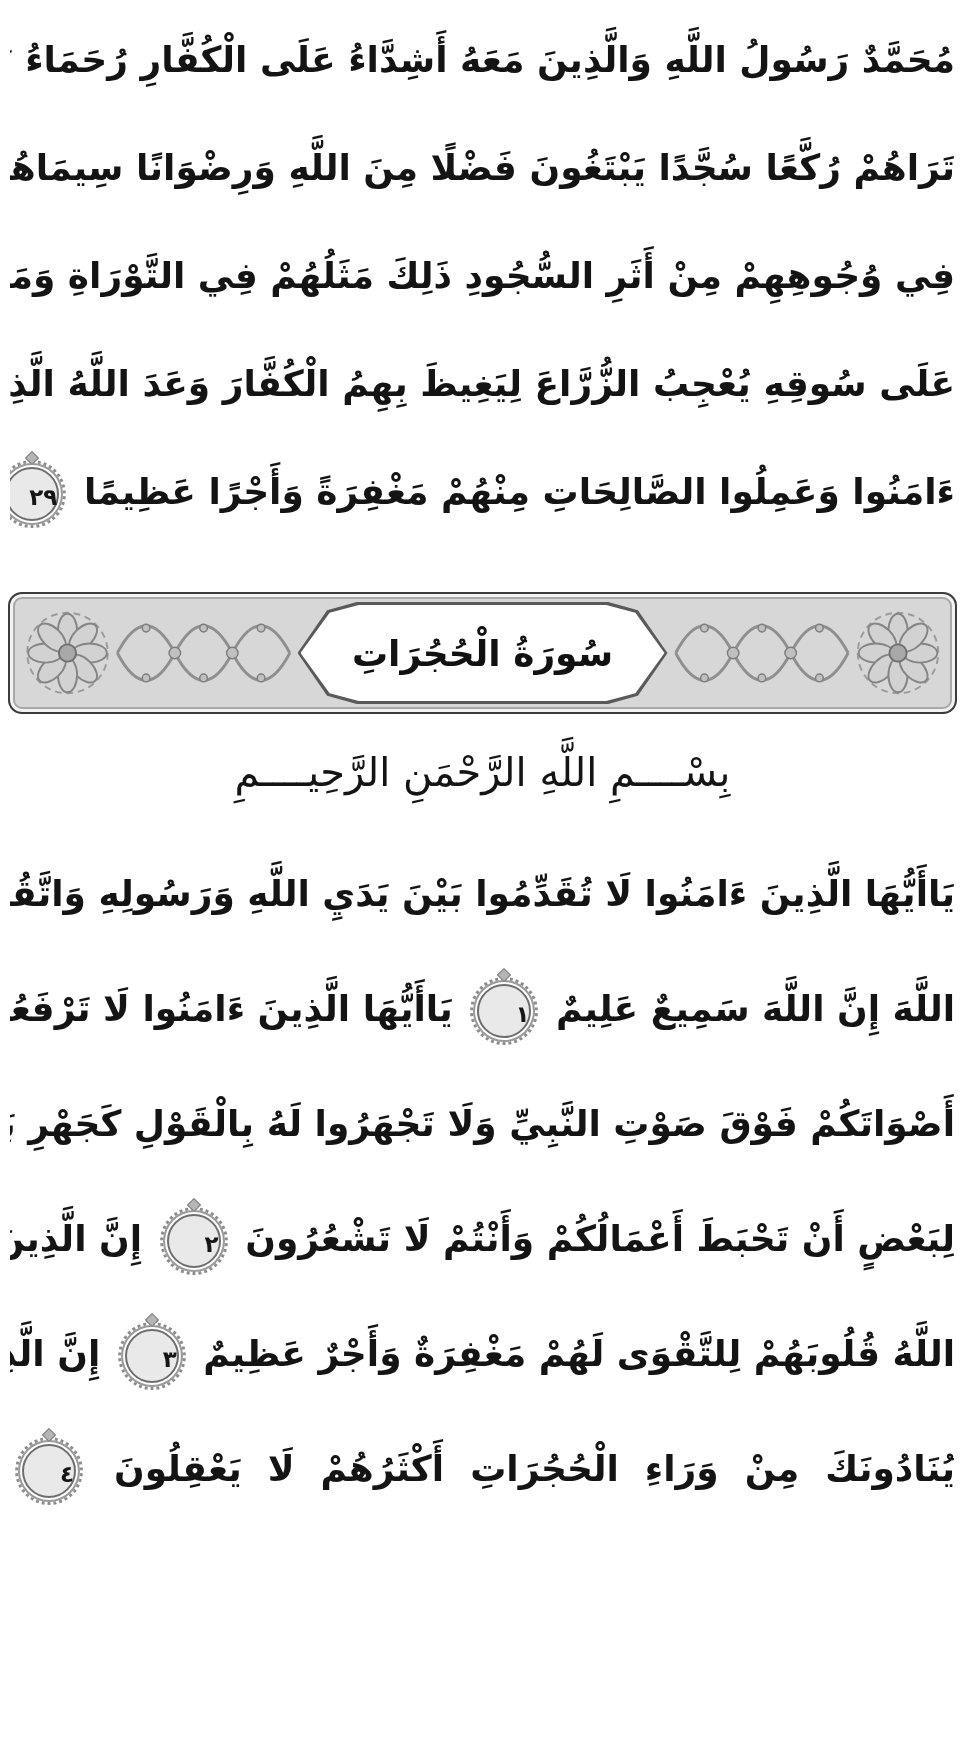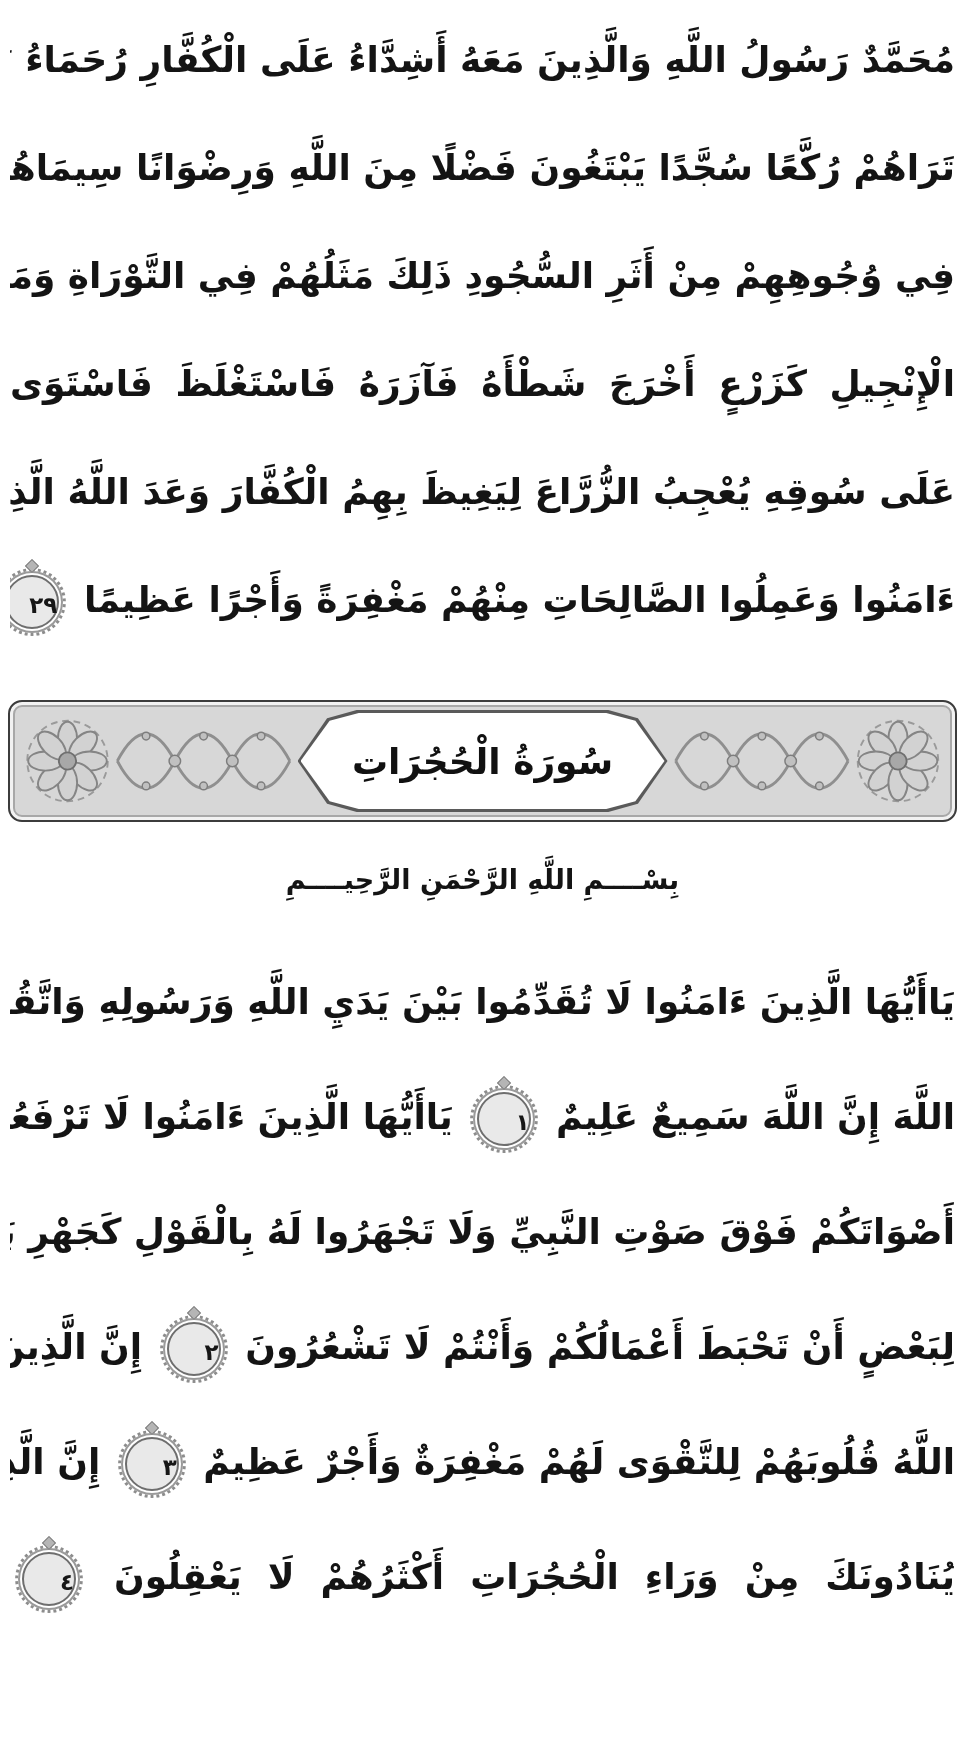--- a/index.html
+++ b/index.html
@@ -66,41 +66,38 @@
   }
   .cartouche-inner{
     flex:1;margin:3px;background:#ffffff;
     clip-path:polygon(0 50%,8% 8%,16% 0,84% 0,92% 8%,100% 50%,92% 92%,84% 100%,16% 100%,8% 92%);
     display:flex;align-items:center;justify-content:center;
   }
   .surah-title{font-size:36px;font-weight:bold;color:#111;text-align:center;}
   .basmala{
     height:116px;line-height:116px;
     text-align:center;
-    font-size:27px;font-weight:bold;
+    font-size:40px;font-weight:normal;
     white-space:nowrap;
   }
 </style>
 </head>
 <body>
 
 <div class="page">
 
   <div class="text-block fath-block">
     <div class="line">
       <span>مُحَمَّدٌ رَسُولُ اللَّهِ وَالَّذِينَ مَعَهُ أَشِدَّاءُ عَلَى الْكُفَّارِ رُحَمَاءُ بَيْنَهُمْ</span>
     </div>
     <div class="line">
       <span>تَرَاهُمْ رُكَّعًا سُجَّدًا يَبْتَغُونَ فَضْلًا مِنَ اللَّهِ وَرِضْوَانًا سِيمَاهُمْ</span>
     </div>
     <div class="line">
       <span>فِي وُجُوهِهِمْ مِنْ أَثَرِ السُّجُودِ ذَلِكَ مَثَلُهُمْ فِي التَّوْرَاةِ وَمَثَلُهُمْ فِي</span>
-    </div>
-    <div class="line">
-      <span>الْإِنْجِيلِ كَزَرْعٍ أَخْرَجَ شَطْأَهُ فَآزَرَهُ فَاسْتَغْلَظَ فَاسْتَوَى</span>
     </div>
     <div class="line">
       <span>عَلَى سُوقِهِ يُعْجِبُ الزُّرَّاعَ لِيَغِيظَ بِهِمُ الْكُفَّارَ وَعَدَ اللَّهُ الَّذِينَ</span>
     </div>
     <div class="line">
       <span>ءَامَنُوا وَعَمِلُوا الصَّالِحَاتِ مِنْهُمْ مَغْفِرَةً وَأَجْرًا عَظِيمًا</span>
       <span class="ayah-marker"><span class="num">٢٩</span></span>
     </div>
   </div>
 

